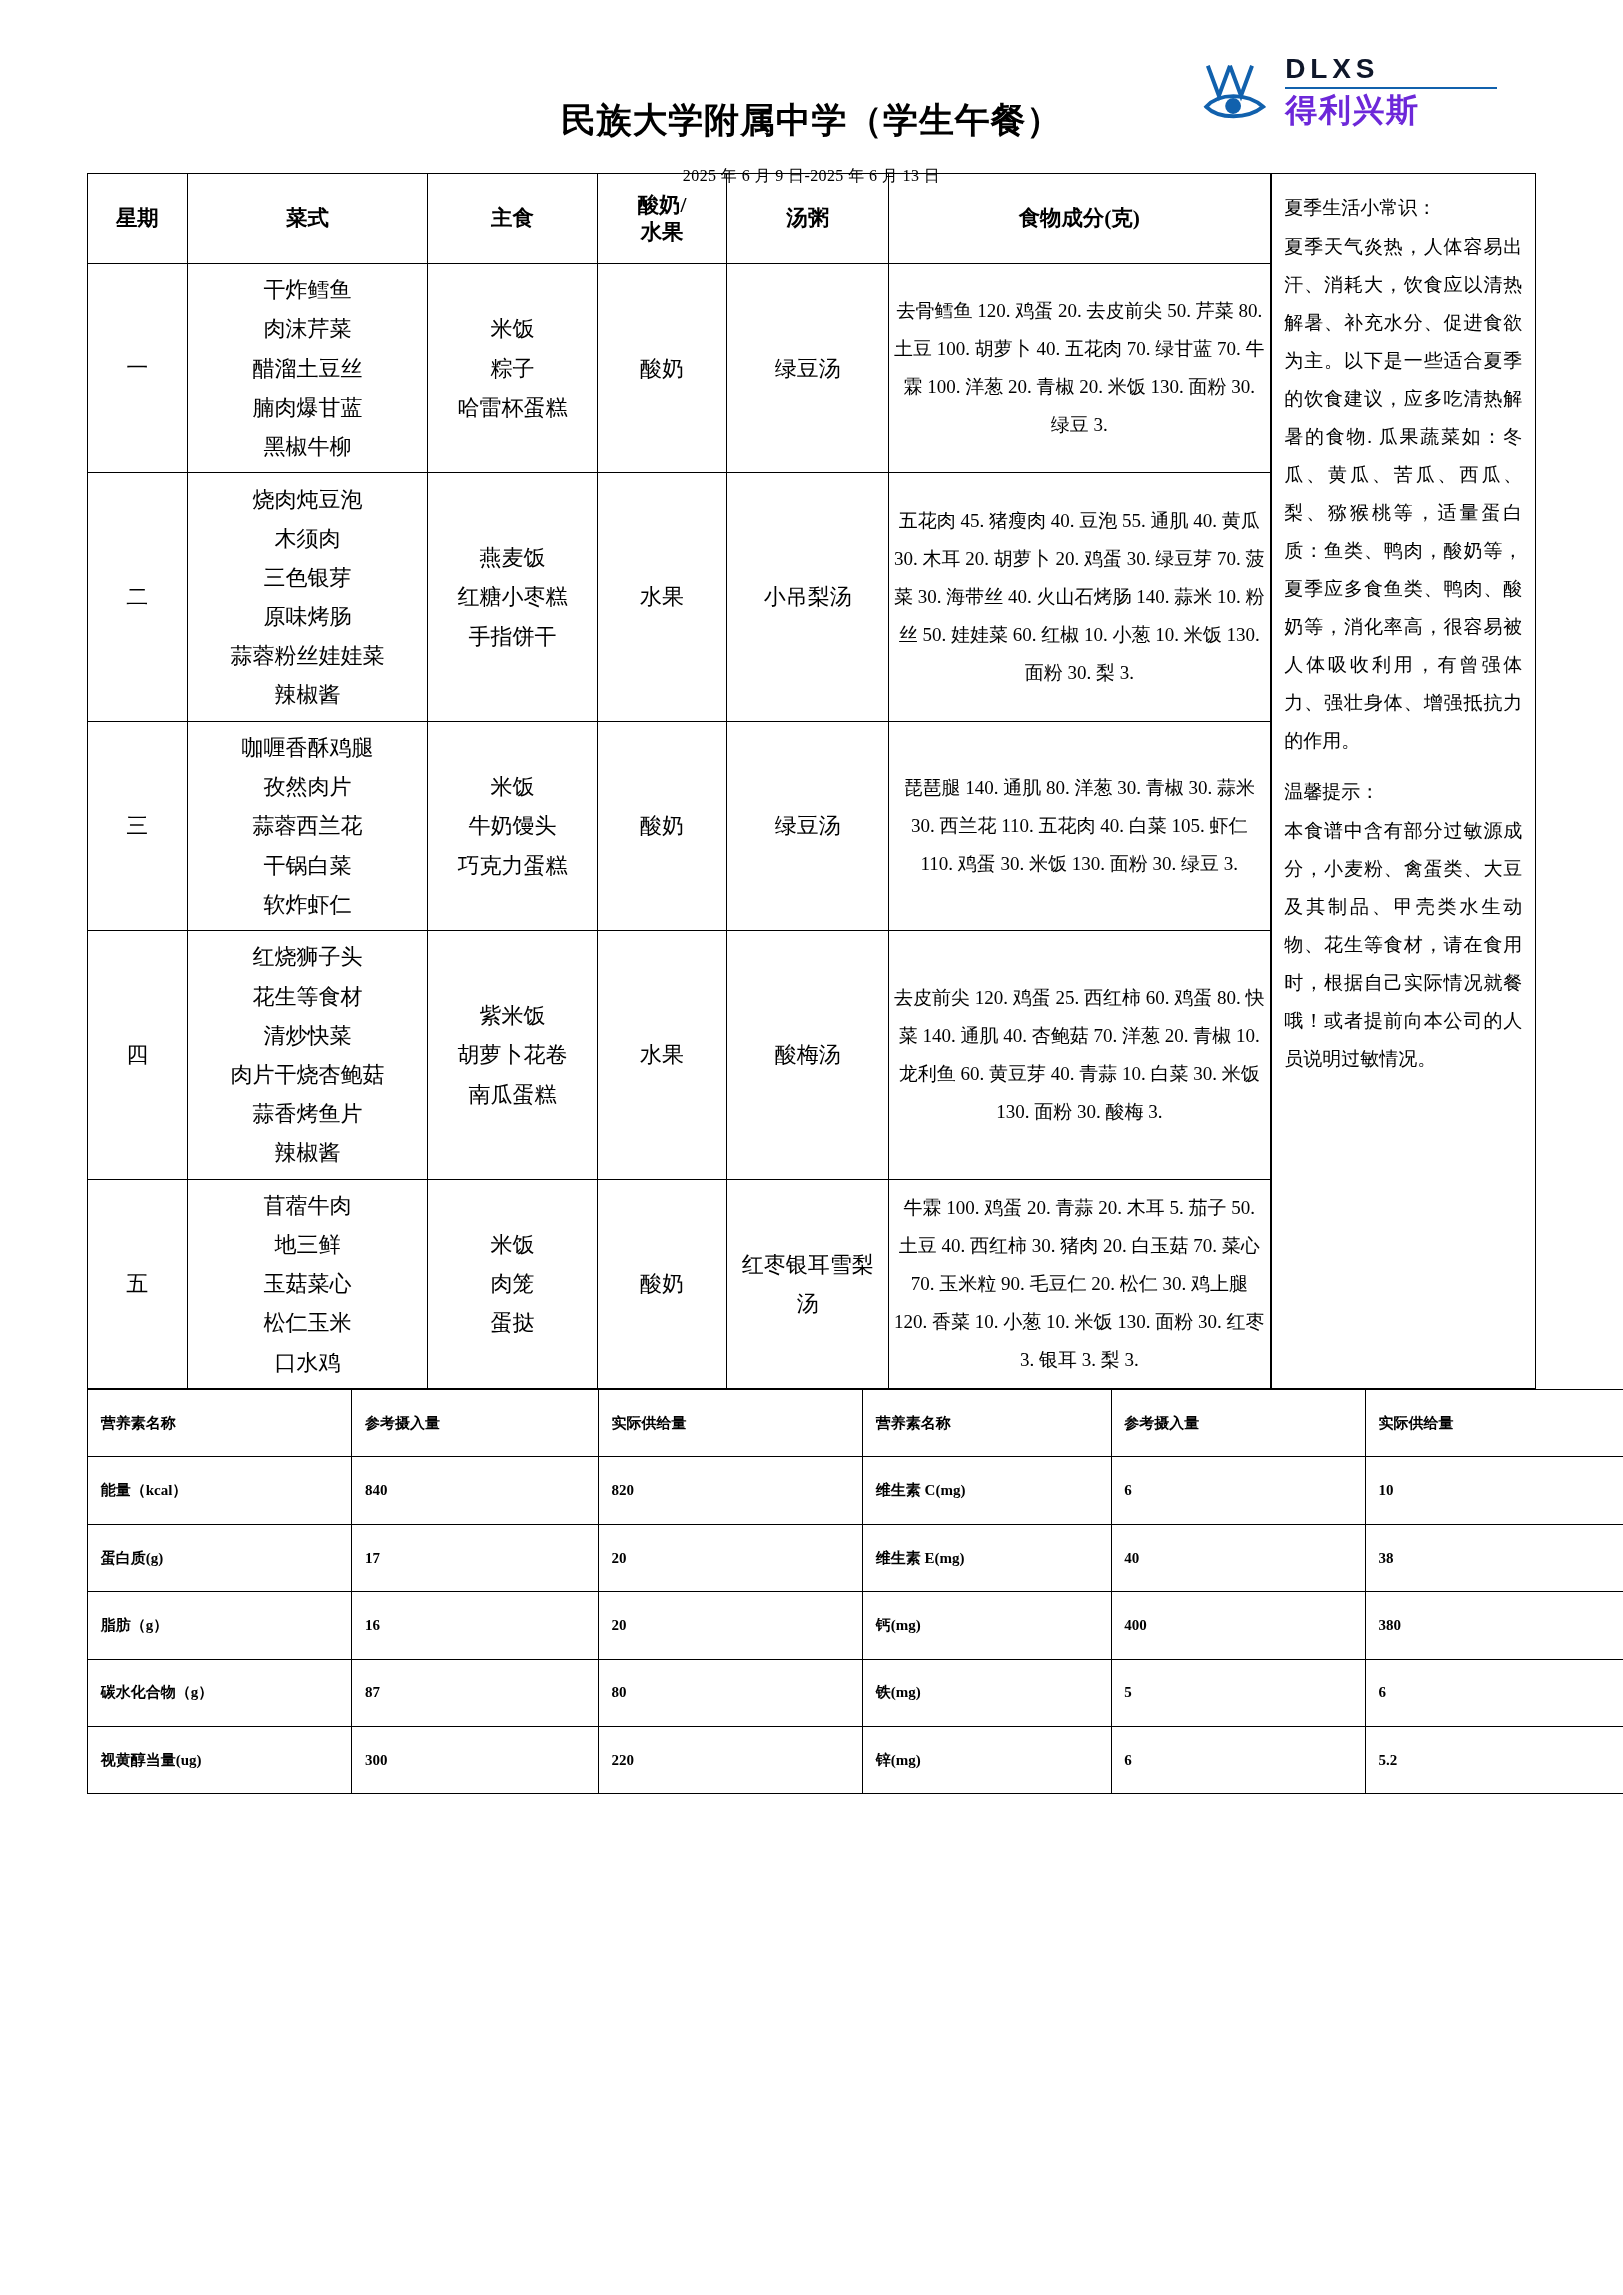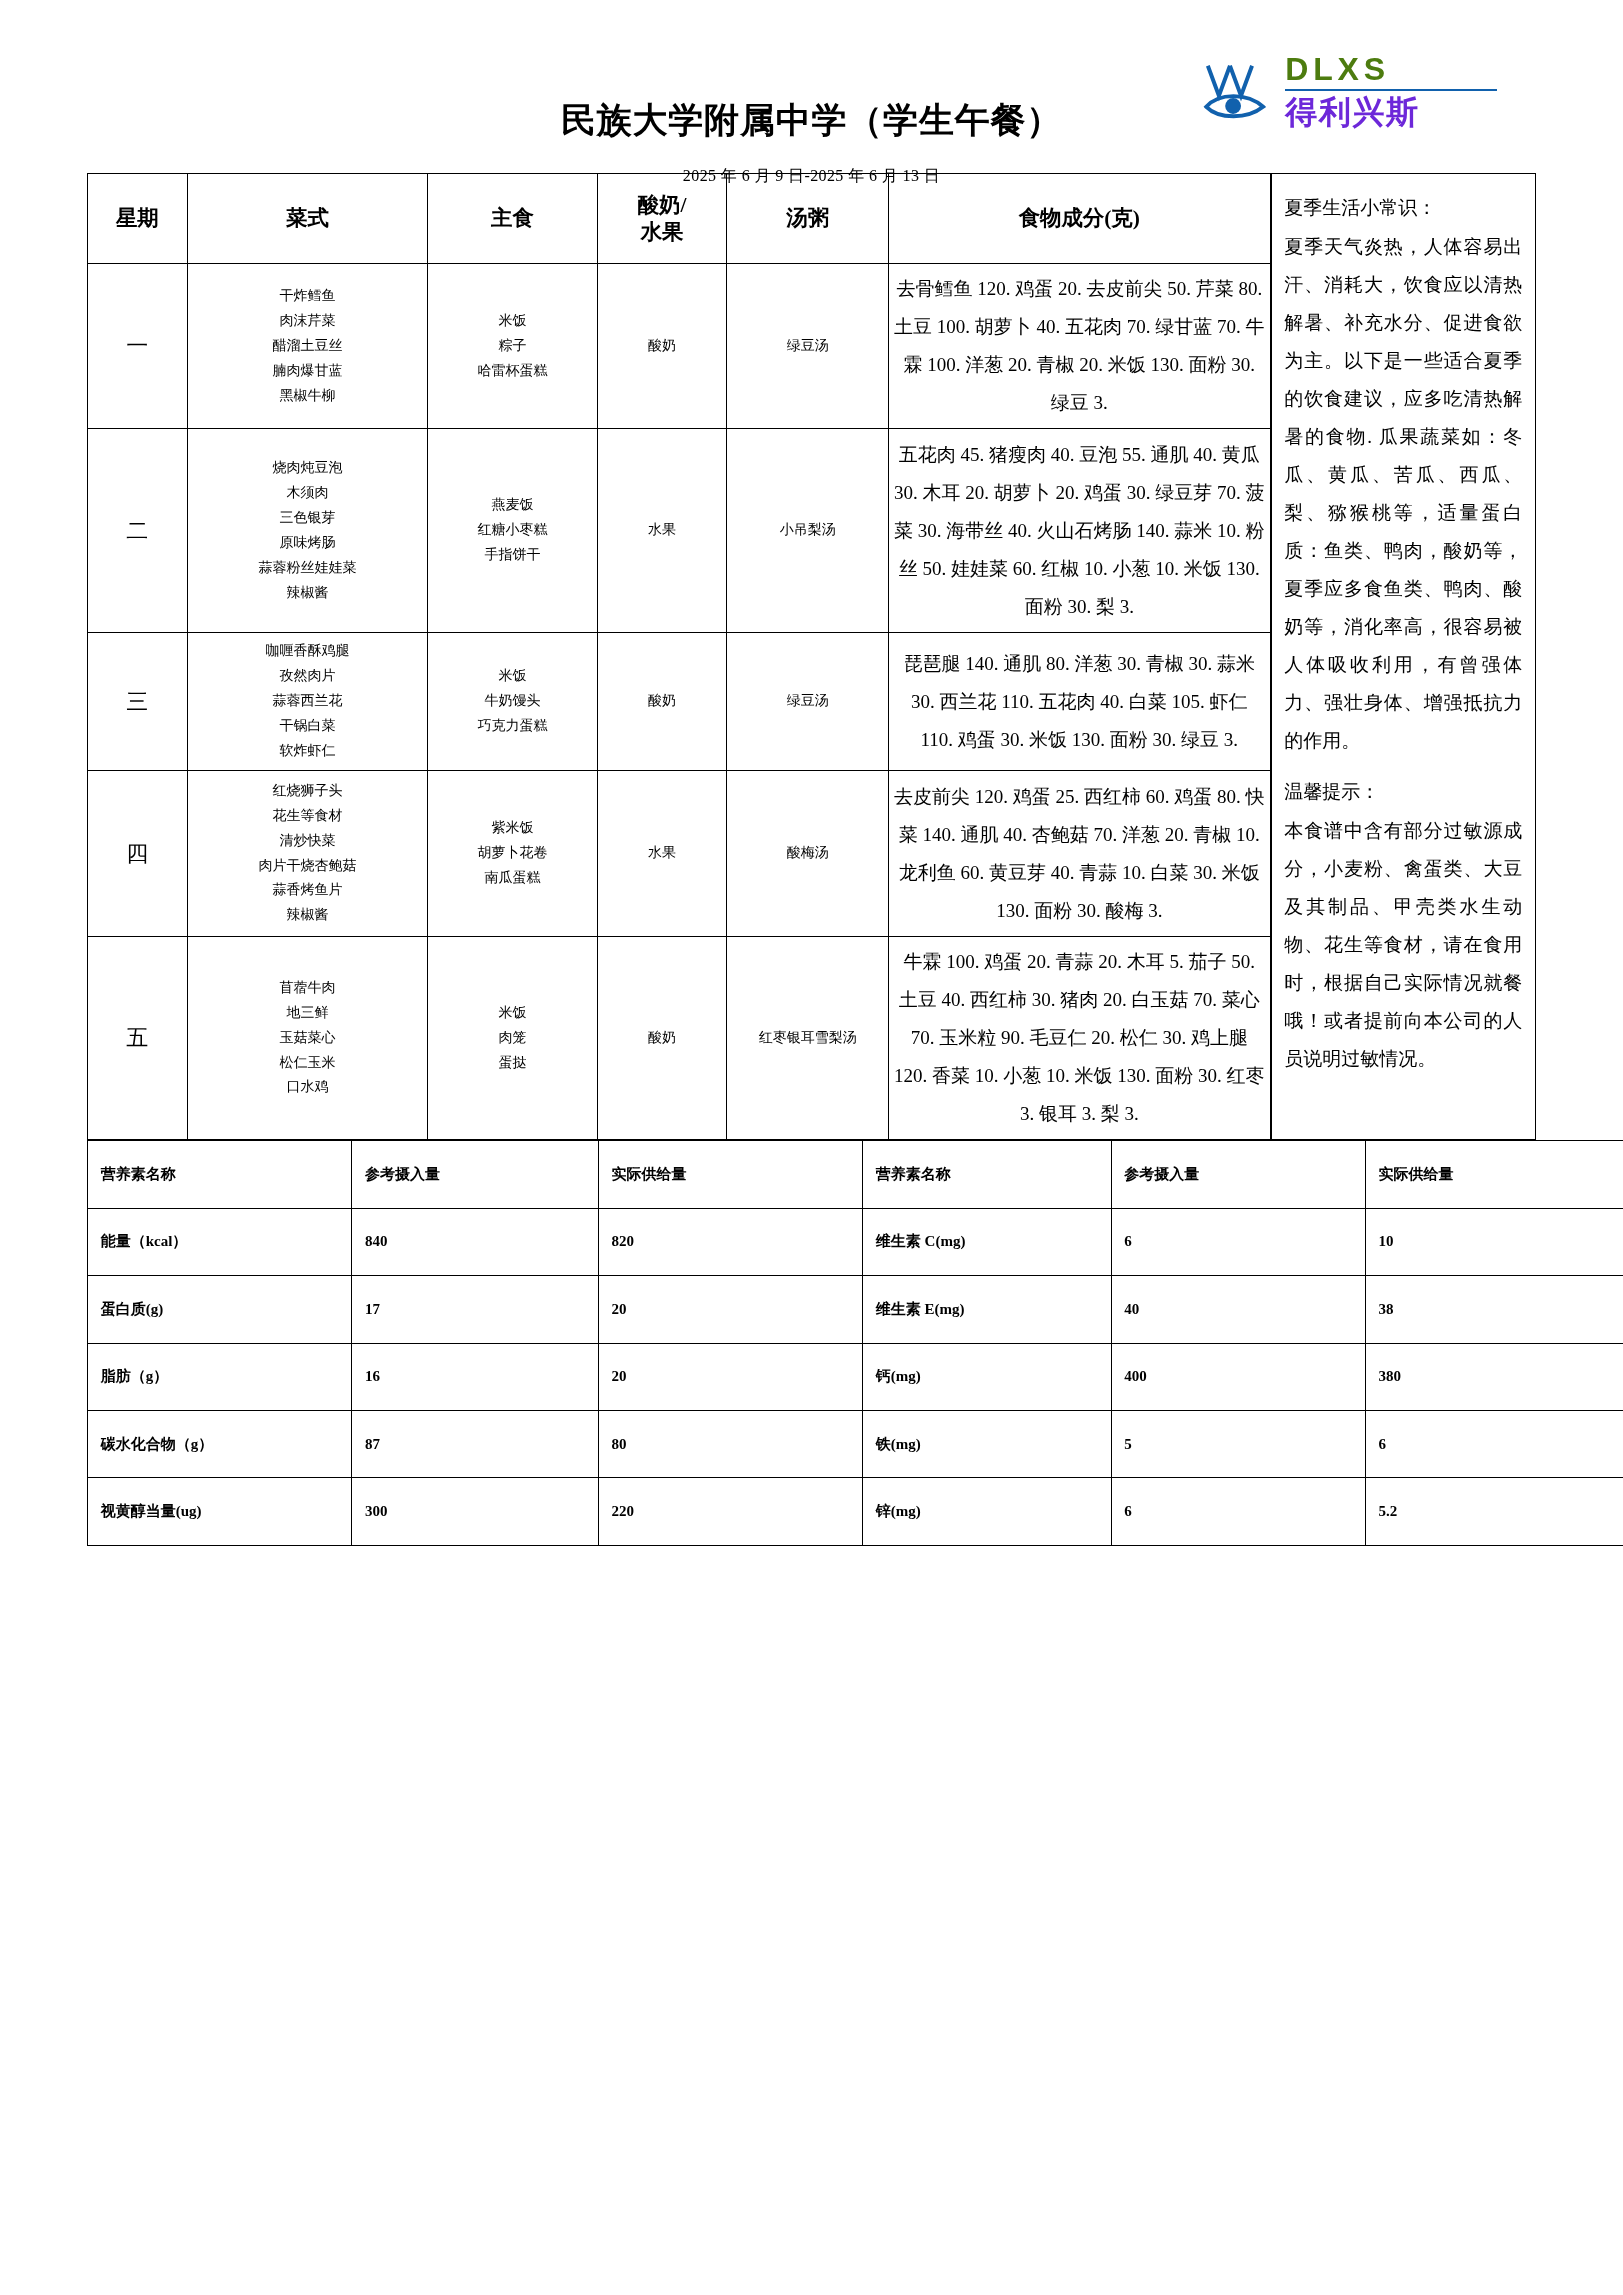--- a/index.html
+++ b/index.html
@@ -56,23 +56,23 @@
     height: 60px;
     position: relative;
     flex: none;
   }
   .logo-text {
     margin-left: 6.3px;
     line-height: 1;
   }
   .logo-en {
     font-family: "Liberation Sans", sans-serif;
-    font-size: 32px;
-    font-weight: bold;
-    color: #4d7c0f;
+    font-size: 28px;
+    font-weight: bold;
+    color: #0f172a;
     letter-spacing: 4.8px;
   }
   .logo-cn {
     font-size: 32px;
     font-weight: bold;
     color: #6d28d9;
     letter-spacing: 1.6px;
     margin-top: 4.8px;
   }
   .logo-rule {
@@ -111,21 +111,21 @@
   .col-dish  { width: 230px; }
   .col-staple{ width: 159px; }
   .col-yf    { width: 119px; }
   .col-soup  { width: 151px; }
   .col-ing   { width: 371px; }
 
   .day-cell {
     font-size: 22px;
   }
   .dish-cell, .staple-cell, .yf-cell, .soup-cell {
-    font-size: 14px;
+    font-size: 22px;
     line-height: 1.78;
   }
   .ing-cell {
     font-size: 19px;
     line-height: 2.0;
     text-align: left;
     padding: 8px 9.5px;
   }
 
   

